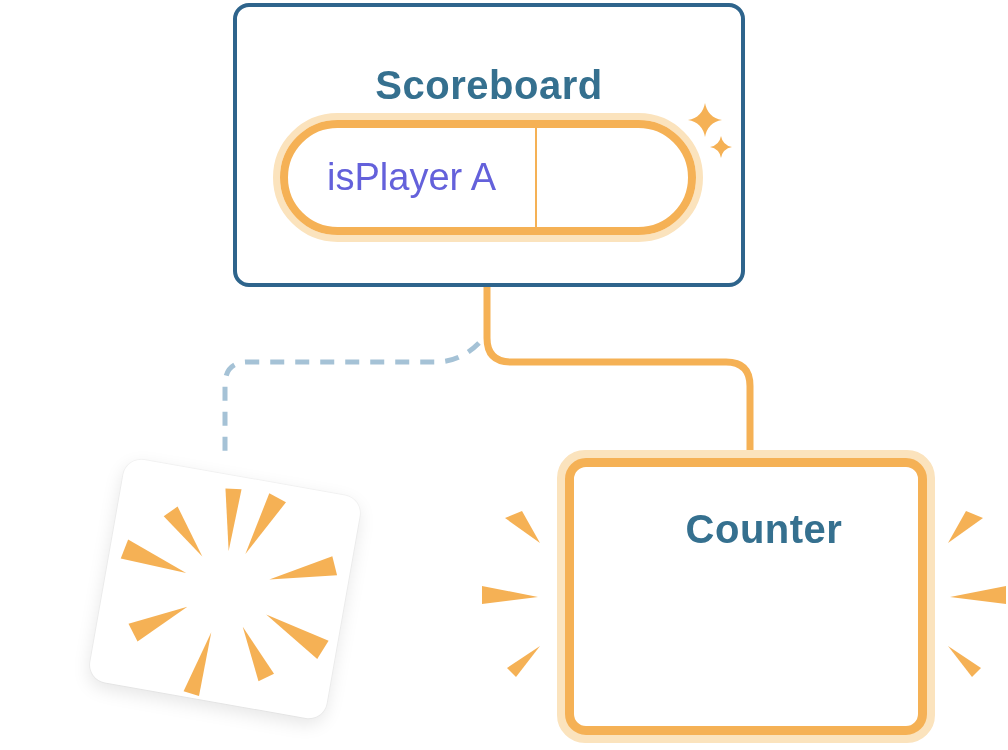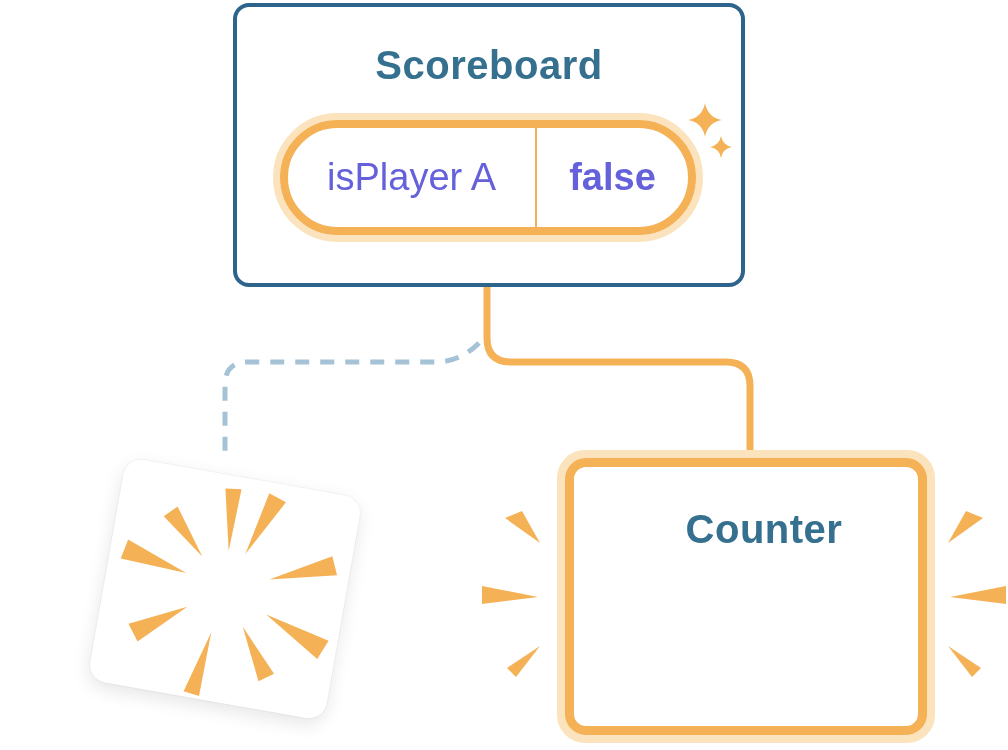--- a/index.html
+++ b/index.html
@@ -6,21 +6,21 @@
   .stage{position:relative;width:1008px;height:750px;background:var(--background,#fff);
          font-family:"Liberation Sans", sans-serif;overflow:hidden;}
   svg{display:block;}
   .connectors{position:absolute;left:0;top:0;}
   .connector-solid{fill:none;stroke:var(--orange);stroke-width:7;}
   .connector-dashed{fill:none;stroke:var(--dash-blue);stroke-width:5;stroke-dasharray:14 11;}
 
   
   .sb-card{position:absolute;left:233px;top:3px;width:512px;height:284px;box-sizing:border-box;
            background:#fff;border:4px solid var(--teal-border);border-radius:16px;}
-  .card-title{margin-top:36px;text-align:center;font-size:40px;font-weight:600;
+  .card-title{margin-top:56px;text-align:center;font-size:40px;font-weight:600;
               color:var(--teal-text);letter-spacing:0.5px;}
   .pill-halo{position:absolute;left:36px;top:106px;width:430px;height:129px;box-sizing:border-box;
              border:7px solid var(--orange-halo);border-radius:65px;}
   .pill-orange{width:100%;height:100%;box-sizing:border-box;border:8px solid var(--orange);
                border-radius:58px;background:#fff;display:flex;align-items:stretch;overflow:hidden;}
   .pill-orange .cell{display:flex;align-items:center;justify-content:center;}
   .pill-orange .cell-name{flex:0 0 247px;border-right:2px solid var(--orange);
                           font-size:38px;color:var(--purple-text);}
   .pill-orange .cell-value{flex:1;font-size:38px;font-weight:700;color:var(--purple-text);}
   .sparkles{position:absolute;left:440px;top:85px;}
@@ -70,21 +70,20 @@
       <polygon class="ray" points="144,147 169,198 183,188"></polygon>
       <polygon class="ray" points="165,131 223,166 231,146"></polygon>
     </svg>
   </div>
 
   <div class="sb-card">
     <div class="card-title">Scoreboard</div>
     <div class="pill-halo">
       <div class="pill-orange">
         <div class="cell cell-name">isPlayer A</div>
-        <div class="cell cell-value">false</div>
       </div>
     </div>
     <svg class="sparkles" width="80" height="80" viewBox="0 0 80 80">
       <path class="sparkle" d="M28,11 Q30.6,25.4 45,28 Q30.6,30.6 28,45 Q25.4,30.6 11,28 Q25.4,25.4 28,11 Z"></path>
       <path class="sparkle" d="M44,44 Q45.7,53.3 55,55 Q45.7,56.7 44,66 Q42.3,56.7 33,55 Q42.3,53.3 44,44 Z"></path>
     </svg>
   </div>
 
   <div class="cnt-card">
     <div class="cnt-inner">

